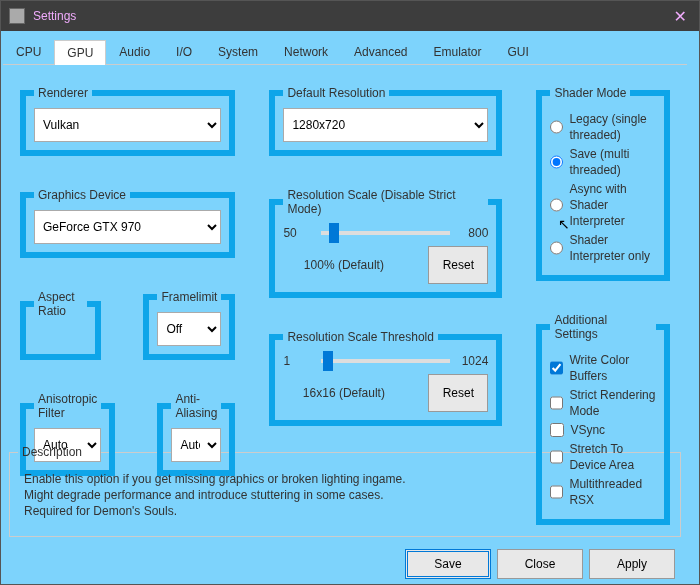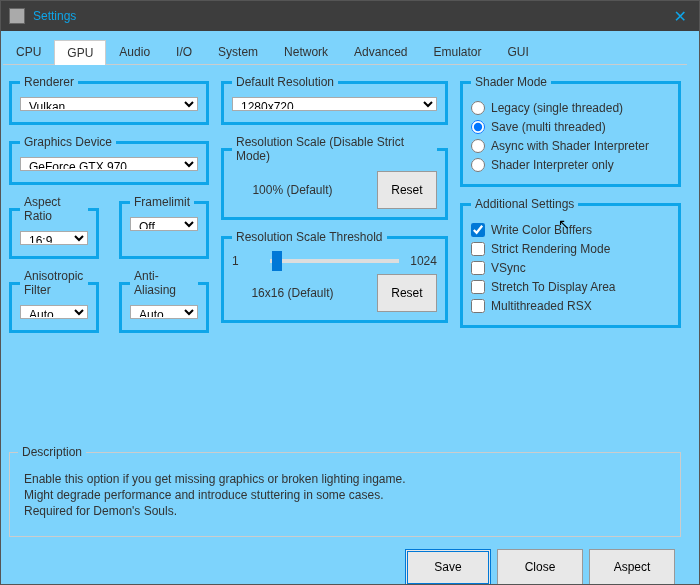--- a/index.html
+++ b/index.html
@@ -1,51 +1,51 @@
 <!DOCTYPE html>
 <html><head>
 <meta charset="utf-8">
 <style>
 * { box-sizing: border-box; font-family: "Segoe UI", Tahoma, sans-serif; font-size: 12px; }
 body { margin: 0; background: #fff; width: 700px; height: 585px; overflow: hidden; border: 1px solid #555; }
-.titlebar { background: #3d3d3d; color: #0ea5e9; height: 30px; display: flex; align-items: center; padding: 0 8px; }
+.titlebar { background: #3d3d3d; color: #f0abfc; height: 30px; display: flex; align-items: center; padding: 0 8px; }
 .titlebar .icon { width: 16px; height: 16px; background: #aaa; margin-right: 8px; border: 1px solid #666; }
 .titlebar .title { flex: 1; }
 .titlebar .close { font-size: 16px; padding: 0 4px; cursor: pointer; }
 .content { background: #7dd3fc; padding: 8px 12px 0 2px; }
 .tabs { display: flex; border-bottom: 1px solid #ccc; }
 .tab { padding: 5px 12px; border: 1px solid transparent; border-bottom: none; cursor: pointer; color: #333; }
 .tab.active { border-color: #ccc; background: #fff; position: relative; top: 1px; }
 .panel { padding: 10px 6px; display: flex; gap: 12px; height: 380px; }
 .col { flex: 1; display: flex; flex-direction: column; gap: 10px; }
 .col.narrow { flex: 0.95; }
 .col.wide { flex: 1.05; }
-fieldset { border: 3px solid #0ea5e9; padding: 8px 8px; margin: 0; }
+fieldset { border: 6px solid #0ea5e9; padding: 8px 8px; margin: 11px; }
 legend { padding: 0 4px; color: #333; font-size: 12px; }
 .row-pair { display: flex; gap: 20px; }
 .row-pair > fieldset { flex: 1; }
-select { width: 100%; height: 14px; border: 1px solid #aaa; background: #fff; padding: 1px 4px; }
+select { width: 100%; height: 34px; border: 1px solid #aaa; background: #fff; padding: 1px 4px; }
 .slider-row { display: flex; align-items: center; gap: 8px; margin: 2px 0 6px 0; }
 .slider-row .min, .slider-row .max { width: 28px; color: #333; }
 .slider-row .min { text-align: left; }
 .slider-row .max { text-align: right; }
 input[type=range] { flex: 1; -webkit-appearance: none; height: 4px; background: #ddd; outline: none; }
 input[type=range]::-webkit-slider-thumb { -webkit-appearance: none; width: 10px; height: 20px; background: #0078d7; border: none; cursor: pointer; }
 input[type=range]::-moz-range-thumb { width: 10px; height: 20px; background: #0078d7; border: none; cursor: pointer; }
 .reset-row { display: flex; align-items: center; gap: 24px; }
 .reset-row .label-center { flex: 1; text-align: center; color: #333; }
 .btn-reset { min-width: 60px; height: 38px; background: #e8e8e8; border: 1px solid #999; cursor: pointer; font-size: 12px; }
 .radio-row, .check-row { display: flex; align-items: center; gap: 6px; margin: 3px 0; cursor: pointer; color: #333; line-height: 16px; }
 .radio-row input, .check-row input { margin: 0; width: 14px; height: 14px; cursor: pointer; }
 .check-row input { accent-color: #0078d7; }
 .description { margin: 0 6px; border: 1px solid #ccc; }
 .description legend { padding: 0 4px; }
 .description .text { padding: 4px 6px 8px 6px; color: #333; line-height: 1.35; white-space: pre-line; }
 .footer { display: flex; justify-content: flex-end; gap: 6px; padding: 12px 12px 12px 0; }
-.footer button { width: 86px; height: 37px; background: #e8e8e8; border: 1px solid #999; cursor: pointer; font-size: 12px; }
+.footer button { width: 86px; height: 30px; background: #e8e8e8; border: 1px solid #999; cursor: pointer; font-size: 12px; }
 .footer button.primary { border: 1px solid #0078d7; outline: 1px solid #0078d7; outline-offset: -3px; }
 .cursor-ptr { position: absolute; left: 558px; top: 216px; pointer-events: none; font-size: 14px; color: #000; }
 </style>
 </head>
 <body>
 
 <div class="titlebar">
   <div class="icon"></div>
   <div class="title">Settings</div>
   <div class="close">✕</div>
@@ -75,21 +75,20 @@
       </fieldset>
       <fieldset>
         <legend>Graphics Device</legend>
         <select>
           <option>GeForce GTX 970</option>
         </select>
       </fieldset>
       <div class="row-pair">
         <fieldset>
           <legend>Aspect Ratio</legend>
-          <select><option>16:9</option></select>
         </fieldset>
         <fieldset>
           <legend>Framelimit</legend>
           <select><option>Off</option></select>
         </fieldset>
       </div>
       <div class="row-pair">
         <fieldset>
           <legend>Anisotropic Filter</legend>
           <select><option>Auto</option></select>
@@ -101,20 +100,25 @@
       </div>
     </div>
 
     <div class="col narrow">
       <fieldset>
         <legend>Default Resolution</legend>
         <select><option>1280x720</option></select>
       </fieldset>
       <fieldset>
         <legend>Resolution Scale (Disable Strict Mode)</legend>
+        <div class="slider-row">
+          <span class="min">50</span>
+          <input type="range" min="50" max="800" value="100" style="">
+          <span class="max">800</span>
+        </div>
         <div class="reset-row">
           <span class="label-center">100% (Default)</span>
           <button class="btn-reset">Reset</button>
         </div>
       </fieldset>
       <fieldset>
         <legend>Resolution Scale Threshold</legend>
         <div class="slider-row">
           <span class="min">1</span>
           <input type="range" min="1" max="1024" value="16" style="">
@@ -159,21 +163,21 @@
             <label class="check-row">
               <input type="checkbox" style="">
               <span>Strict Rendering Mode</span>
             </label>
             <label class="check-row">
               <input type="checkbox" style="">
               <span>VSync</span>
             </label>
             <label class="check-row">
               <input type="checkbox" style="">
-              <span>Stretch To Display Area</span>
+              <span>Stretch To Device Area</span>
             </label>
             <label class="check-row">
               <input type="checkbox" style="">
               <span>Multithreaded RSX</span>
             </label>
           </div>
       </fieldset>
     </div>
 
   </div>
@@ -181,17 +185,17 @@
   <fieldset class="description">
     <legend>Description</legend>
     <div class="text">Enable this option if you get missing graphics or broken lighting ingame.
 Might degrade performance and introduce stuttering in some cases.
 Required for Demon's Souls.</div>
   </fieldset>
 
   <div class="footer">
     <button class="primary">Save</button>
     <button>Close</button>
-    <button>Aspect</button>
+    <button>Apply</button>
   </div>
 </div>
 
 <div class="cursor-ptr">↖</div>
 
 </body></html>

